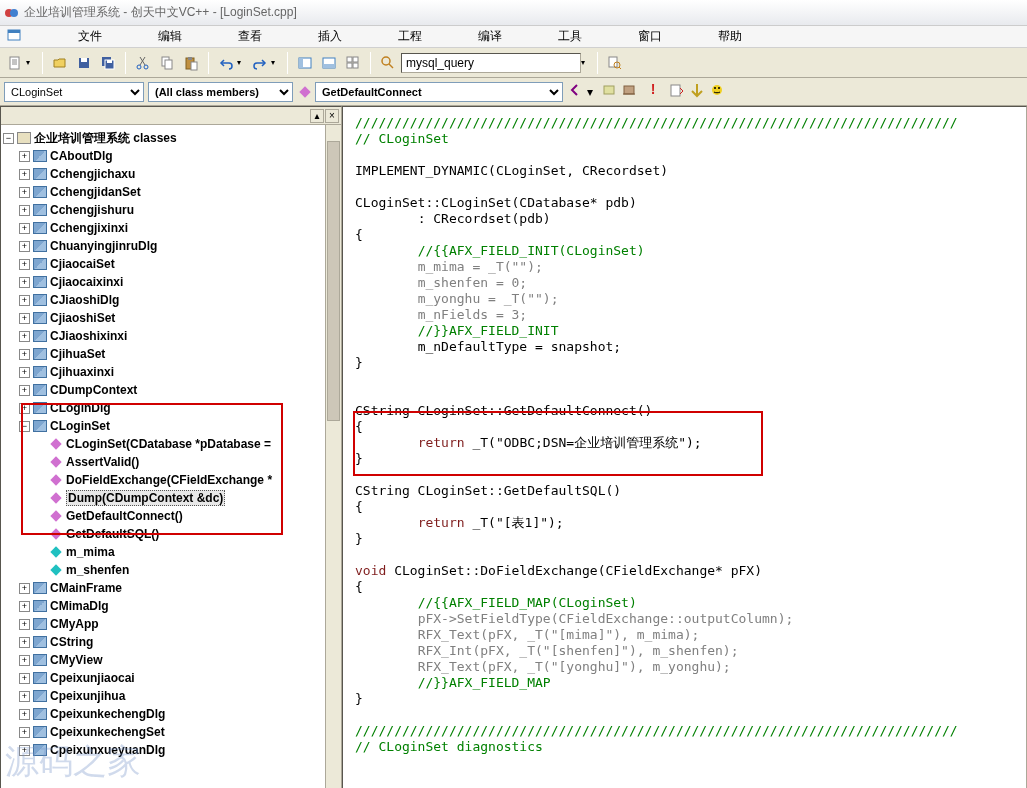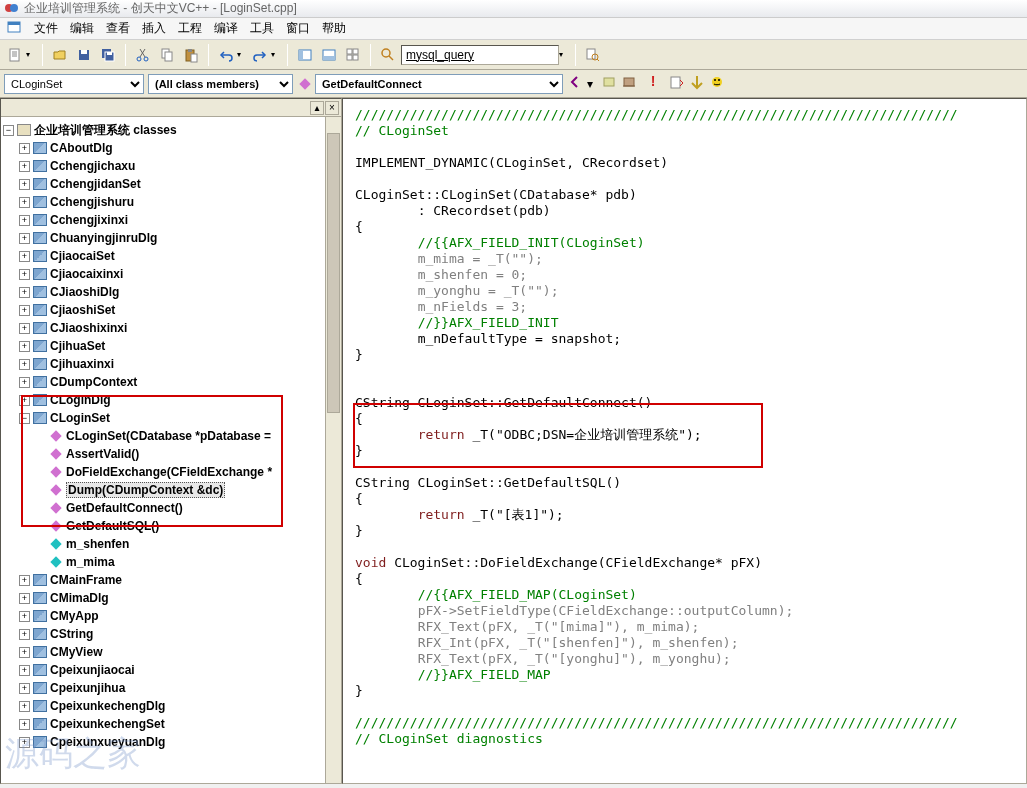--- a/index.html
+++ b/index.html
@@ -1,21 +1,21 @@
 <!DOCTYPE html>
 <html><head>
 <meta charset="utf-8">
 <style>
 * { box-sizing: border-box; margin: 0; padding: 0; }
 body { font-family: "Microsoft YaHei", Arial, sans-serif; font-size: 12px; background: #f0f0f0; overflow: hidden; width: 1027px; height: 788px; }
-.title-bar { height: 18px; background: linear-gradient(#fff, #e8eaee); border-bottom: 1px solid #ccc; display: flex; align-items: flex-start; padding: 0 4px; color: #666; font-size: 12px; }
+.title-bar { height: 26px; background: linear-gradient(#fff, #e8eaee); border-bottom: 1px solid #ccc; display: flex; align-items: center; padding: 0 4px; color: #666; font-size: 12px; }
 .title-bar .app-icon { width: 16px; height: 16px; margin-right: 4px; display: inline-flex; }
 .menu-bar { height: 22px; background: #f6f6f6; border-bottom: 1px solid #d0d0d0; display: flex; align-items: center; padding: 0 4px; }
 .menu-bar .icon { margin: 0 6px 0 2px; }
-.menu-item { padding: 0 6px; cursor: default; }
+.menu-item { padding: 0 6px; cursor: default; margin-left: 44px; }
 .toolbar { height: 30px; background: #ece9d8; border-bottom: 1px solid #aca899; display: flex; align-items: center; padding: 0 4px; gap: 2px; }
 .toolbar .sep { width: 1px; height: 22px; background: #aca899; margin: 0 4px; border-right: 1px solid #fff; }
 .toolbar .btn { width: 22px; height: 22px; display: inline-flex; align-items: center; justify-content: center; border: 1px solid transparent; }
 .toolbar .dropdown-arrow { font-size: 8px; color: #000; margin-left: -2px; width: 10px; }
 .toolbar input.combo { height: 20px; border: 1px inset #aca899; padding: 0 4px; font-size: 12px; background: #fff; }
 .dropdown-bar { height: 28px; background: #ece9d8; border-bottom: 1px solid #aca899; display: flex; align-items: center; padding: 0 4px; gap: 4px; }
 .dropdown-bar select, .dropdown-bar .combo-box { height: 20px; border: 1px solid #7f9db9; background: #fff; font-size: 11px; padding: 0 2px; }
 .main { display: flex; height: calc(788px - 22px - 22px - 30px - 28px); }
 .left-panel { width: 342px; background: #fff; border: 1px inset #aca899; overflow: hidden; position: relative; }
 .left-header-bar { height: 18px; background: #ece9d8; border-bottom: 1px solid #aca899; display: flex; justify-content: flex-end; align-items: center; padding-right: 2px; }
@@ -159,21 +159,21 @@
         <rect x="8" y="8" width="5" height="5" fill="#fff" stroke="#888"></rect>
       </svg>
     </span>
   <span class="sep"></span>
   <span class="btn">
       <svg class="ico" viewBox="0 0 16 16">
         <circle cx="6" cy="6" r="4" fill="none" stroke="#c08020" stroke-width="1.5"></circle>
         <path d="M9 9l4 4" stroke="#c08020" stroke-width="1.5"></path>
       </svg>
     </span>
-  <input class="combo" style="width: 158px; text-decoration: underline;" value="mysql_query">
+  <input class="combo" style="width: 180px;" value="mysql_query">
   <span class="dropdown-arrow">▾</span>
   <span class="sep"></span>
   <span class="btn">
       <svg class="ico" viewBox="0 0 16 16">
         <rect x="2" y="2" width="8" height="10" fill="#fff" stroke="#888"></rect>
         <circle cx="10" cy="10" r="3" fill="none" stroke="#c08020"></circle>
         <path d="M12 12l2 2" stroke="#c08020"></path>
       </svg>
     </span>
 </div>
@@ -409,29 +409,29 @@
             <span class="pink-diamond"></span>
           </span>
           <span class="tree-label">GetDefaultSQL()</span>
         </div>
         <div class="tree-row">
           <span class="indent" style="width:32px"></span>
           <span style="width:13px;display:inline-block"></span>
           <span class="tree-icon">
             <span class="teal-diamond"></span>
           </span>
+          <span class="tree-label">m_mima</span>
+        </div>
+        <div class="tree-row">
+          <span class="indent" style="width:32px"></span>
+          <span style="width:13px;display:inline-block"></span>
+          <span class="tree-icon">
+            <span class="teal-diamond"></span>
+          </span>
           <span class="tree-label">m_shenfen</span>
-        </div>
-        <div class="tree-row">
-          <span class="indent" style="width:32px"></span>
-          <span style="width:13px;display:inline-block"></span>
-          <span class="tree-icon">
-            <span class="teal-diamond"></span>
-          </span>
-          <span class="tree-label">m_mima</span>
         </div>
         <div class="tree-row">
           <span class="indent" style="width:16px"></span>
           <span class="tree-toggle">+</span>
           <span class="tree-icon">
             <span class="class-icon"></span>
           </span>
           <span class="tree-label">CMainFrame</span>
         </div>
         <div class="tree-row">

